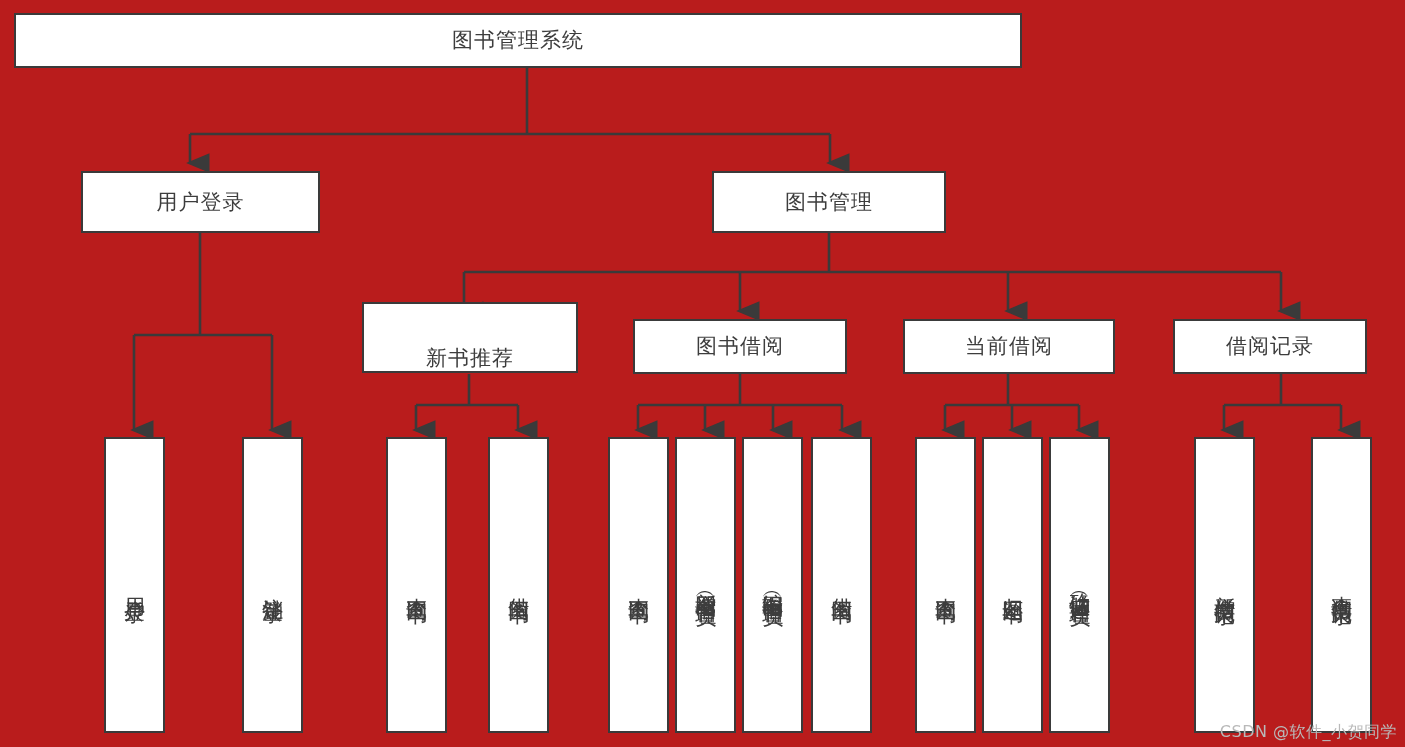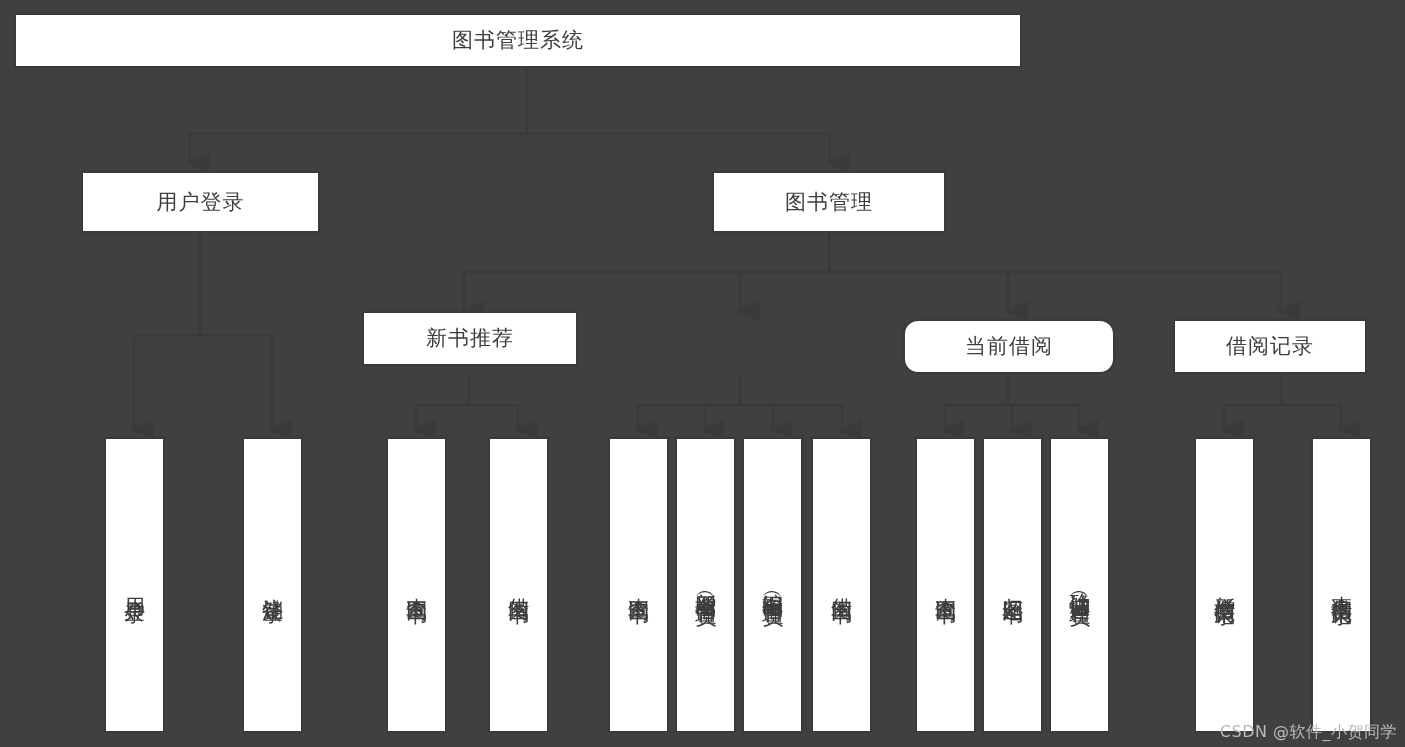--- a/index.html
+++ b/index.html
@@ -4,21 +4,21 @@
 <style>
   html,body{margin:0;padding:0;background:#ffffff;}
   body{
     font-family:"DejaVu Sans","Liberation Sans",sans-serif;
     -webkit-font-smoothing:antialiased;
   }
   #canvas{
     position:relative;
     width:1405px;
     height:747px;
-    background:#404040;
+    background:#b91c1c;
     overflow:hidden;
   }
   svg#wires{
     position:absolute;
     left:0;top:0;
     width:1405px;
     height:747px;
     pointer-events:none;
   }
   .node{
@@ -125,26 +125,29 @@
   </div>
 
   <div class="node" style="left:81px; top:171px; width:239px; height:62px;">
     <span class="label">用户登录</span>
   </div>
 
   <div class="node" style="left:712px; top:171px; width:234px; height:62px;text-align:right;">
     <span class="label">图书管理</span>
   </div>
 
-  <div class="node" style="left:362px; top:311px; width:216px; height:55px;">
+  <div class="node" style="left:362px; top:302px; width:216px; height:71px;align-items:flex-end;">
     <span class="label">新书推荐</span>
   </div>
 
-
-  <div class="node" style="left:903px; top:319px; width:212px; height:55px;border-radius:15px;">
+  <div class="node" style="left:633px; top:319px; width:214px; height:55px;">
+    <span class="label">图书借阅</span>
+  </div>
+
+  <div class="node" style="left:903px; top:319px; width:212px; height:55px;">
     <span class="label">当前借阅</span>
   </div>
 
   <div class="node" style="left:1173px; top:319px; width:194px; height:55px;">
     <span class="label">借阅记录</span>
   </div>
 
   <div class="node leaf" style="left:104px; top:437px; width:61px; height:296px;">
     <span class="label">用户登录</span>
   </div>

